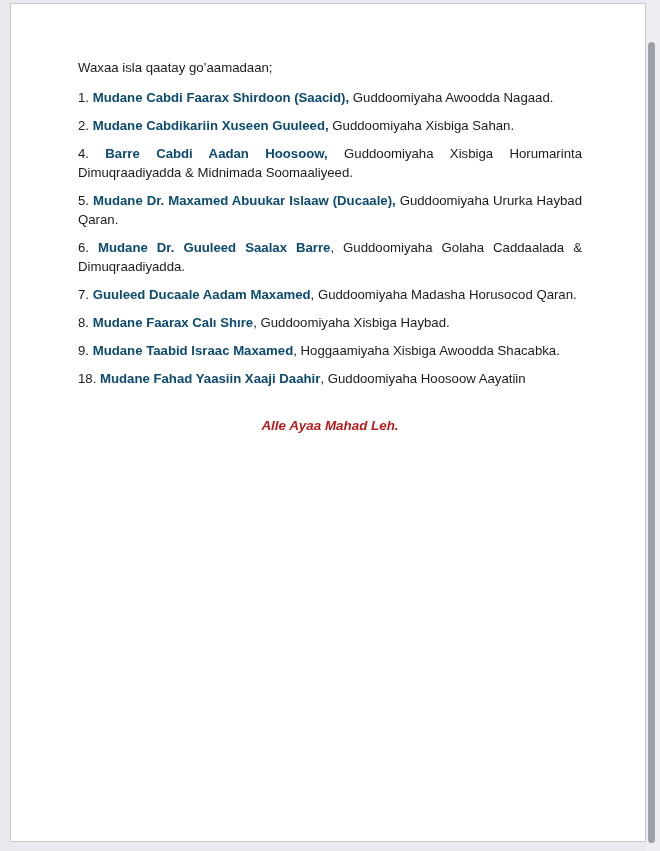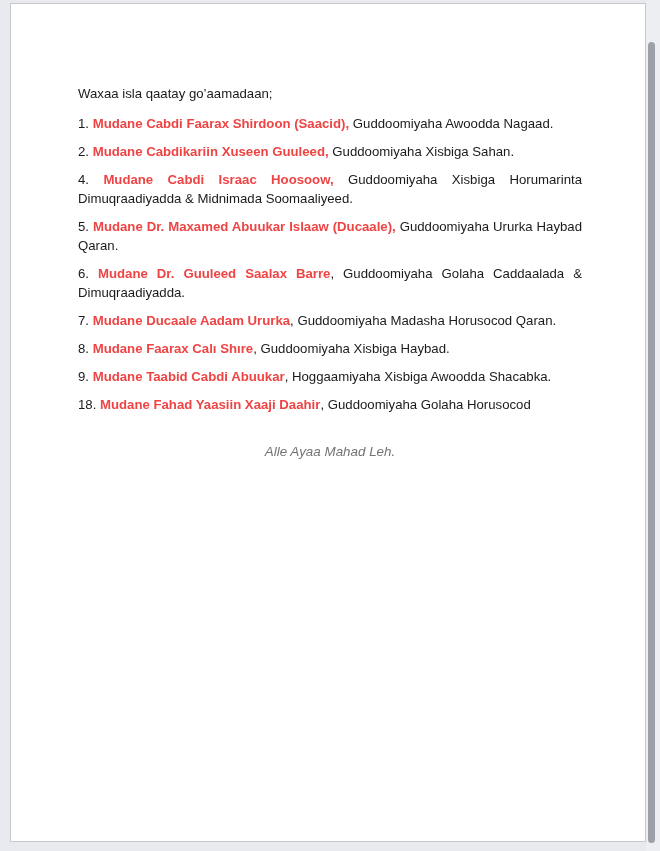--- a/index.html
+++ b/index.html
@@ -17,42 +17,42 @@
     top: 3px;
     width: 636px;
     height: 839px;
     box-sizing: border-box;
     background: #ffffff;
     border: 1px solid #c7c7cf;
   }
   .content {
     box-sizing: border-box;
     width: 100%;
-    padding: 80px 63px 0 67px;
+    padding: 54px 63px 0 67px;
   }
   .para {
     margin: 0 0 9px 0;
     font-size: 13.2px;
     line-height: 19px;
     color: #1b1b1b;
     text-align: justify;
   }
   .intro {
     text-align: left;
     margin-bottom: 11px;
   }
-  .para b { font-weight: 700; color: #ef4444; }
+  .para b { font-weight: 700; color: #0c4a6e; }
   .num { color: #1b1b1b; }
   .closing {
     margin-top: 28px;
     text-align: center;
-    font-weight: 400;
+    font-weight: 700;
     font-style: italic;
     font-size: 13.4px;
-    color: #737373;
+    color: #b91c1c;
   }
   .scroll-track {
     position: absolute;
     right: 0;
     top: 0;
     width: 14px;
     height: 851px;
     background: #eceef2;
   }
   .scroll-thumb {
@@ -73,32 +73,32 @@
 <div class="page">
   <div class="content">
 
     <p class="para intro">Waxaa isla qaatay go’aamadaan;</p>
 
     <p class="para"><span class="num">1. </span><b>Mudane Cabdi Faarax Shirdoon (Saacid),</b><span> Guddoomiyaha Awoodda Nagaad.</span></p>
 
     <p class="para"><span class="num">2. </span><b>Mudane Cabdikariin Xuseen Guuleed,</b><span> Guddoomiyaha Xisbiga Sahan.</span></p>
 
 
-    <p class="para"><span class="num">4. </span><b>Mudane Cabdi Israac Hoosoow,</b><span> Guddoomiyaha Xisbiga Horumarinta Dimuqraadiyadda &amp; Midnimada Soomaaliyeed.</span></p>
+    <p class="para"><span class="num">4. </span><b>Barre Cabdi Aadan Hoosoow,</b><span> Guddoomiyaha Xisbiga Horumarinta Dimuqraadiyadda &amp; Midnimada Soomaaliyeed.</span></p>
 
     <p class="para"><span class="num">5. </span><b>Mudane Dr. Maxamed Abuukar Islaaw (Ducaale),</b><span> Guddoomiyaha Ururka Haybad Qaran.</span></p>
 
     <p class="para"><span class="num">6. </span><b>Mudane Dr. Guuleed Saalax Barre</b><span>, Guddoomiyaha Golaha Caddaalada &amp; Dimuqraadiyadda.</span></p>
 
-    <p class="para"><span class="num">7. </span><b>Mudane Ducaale Aadam Ururka</b><span>, Guddoomiyaha Madasha Horusocod Qaran.</span></p>
+    <p class="para"><span class="num">7. </span><b>Guuleed Ducaale Aadam Maxamed</b><span>, Guddoomiyaha Madasha Horusocod Qaran.</span></p>
 
     <p class="para"><span class="num">8. </span><b>Mudane Faarax Calı Shıre</b><span>, Guddoomiyaha Xisbiga Haybad.</span></p>
 
-    <p class="para"><span class="num">9. </span><b>Mudane Taabid Cabdi Abuukar</b><span>, Hoggaamiyaha Xisbiga Awoodda Shacabka.</span></p>
+    <p class="para"><span class="num">9. </span><b>Mudane Taabid Israac Maxamed</b><span>, Hoggaamiyaha Xisbiga Awoodda Shacabka.</span></p>
 
-    <p class="para"><span class="num">18. </span><b>Mudane Fahad Yaasiin Xaaji Daahir</b><span>, Guddoomiyaha Golaha Horusocod</span></p>
+    <p class="para"><span class="num">18. </span><b>Mudane Fahad Yaasiin Xaaji Daahir</b><span>, Guddoomiyaha Hoosoow Aayatiin</span></p>
 
     <p class="para closing">Alle Ayaa Mahad Leh.</p>
 
   </div>
 </div>
 
 <div class="scroll-thumb"></div>
 
 </body></html>

